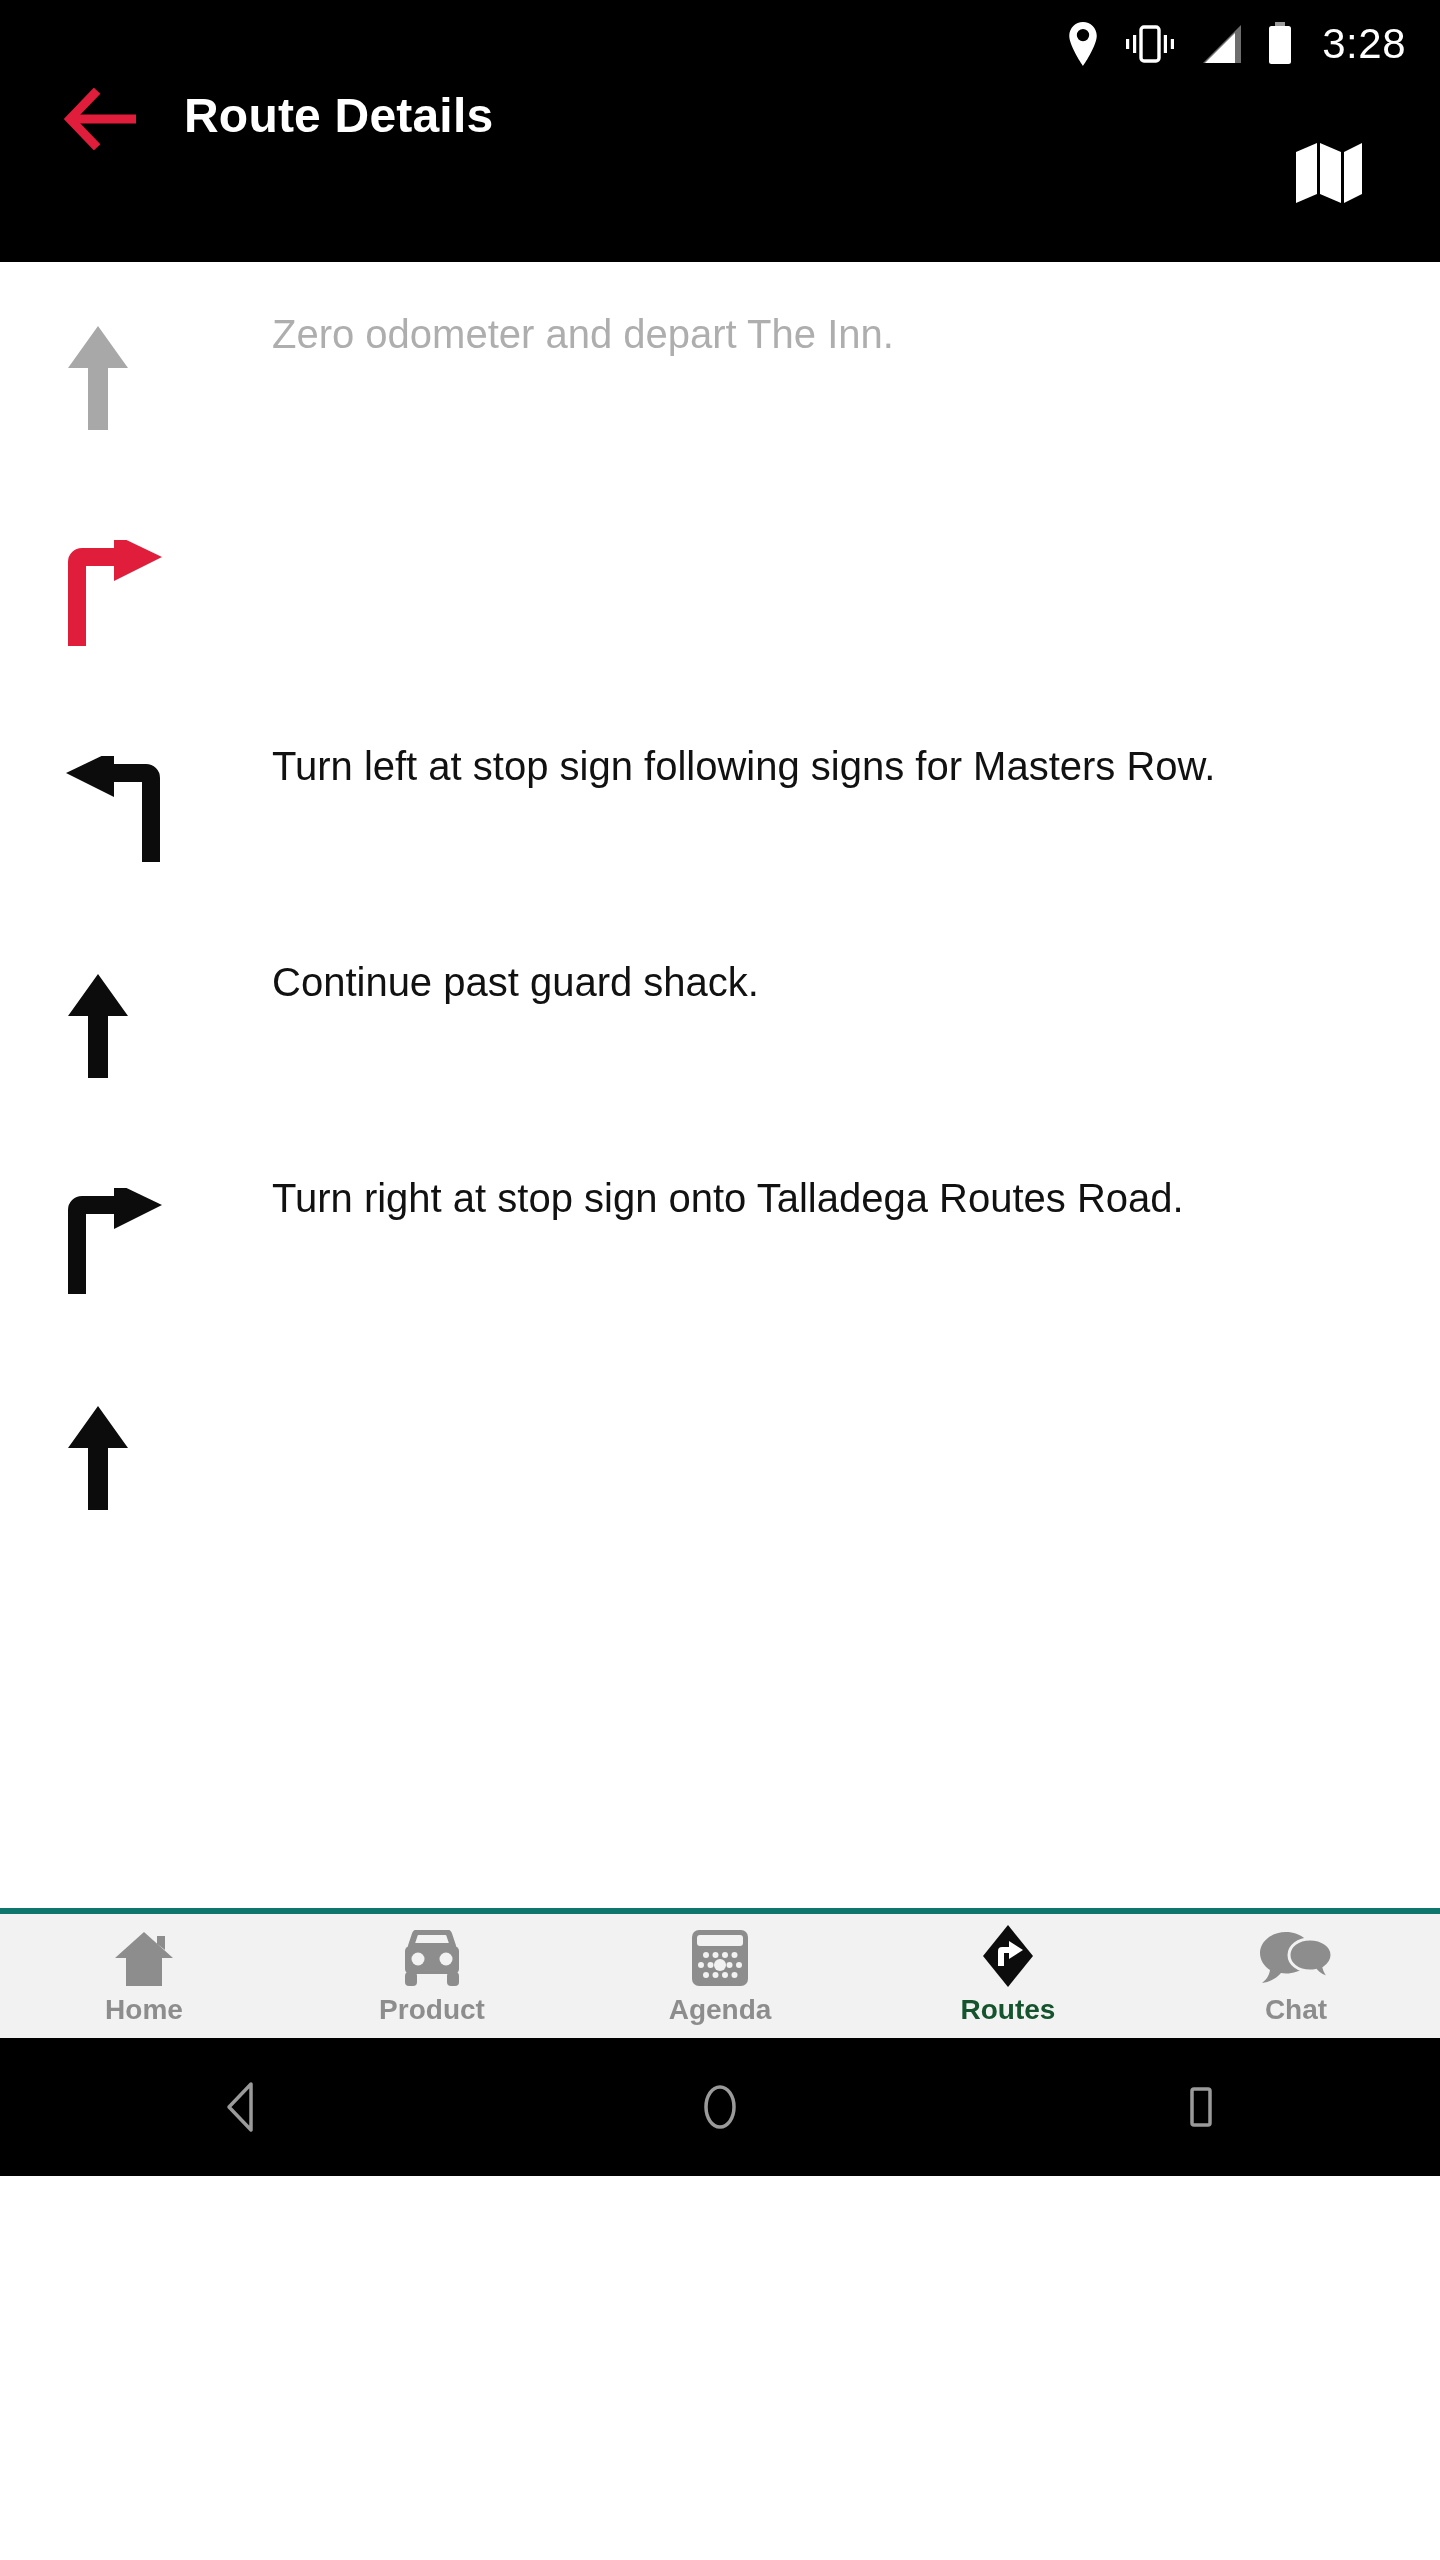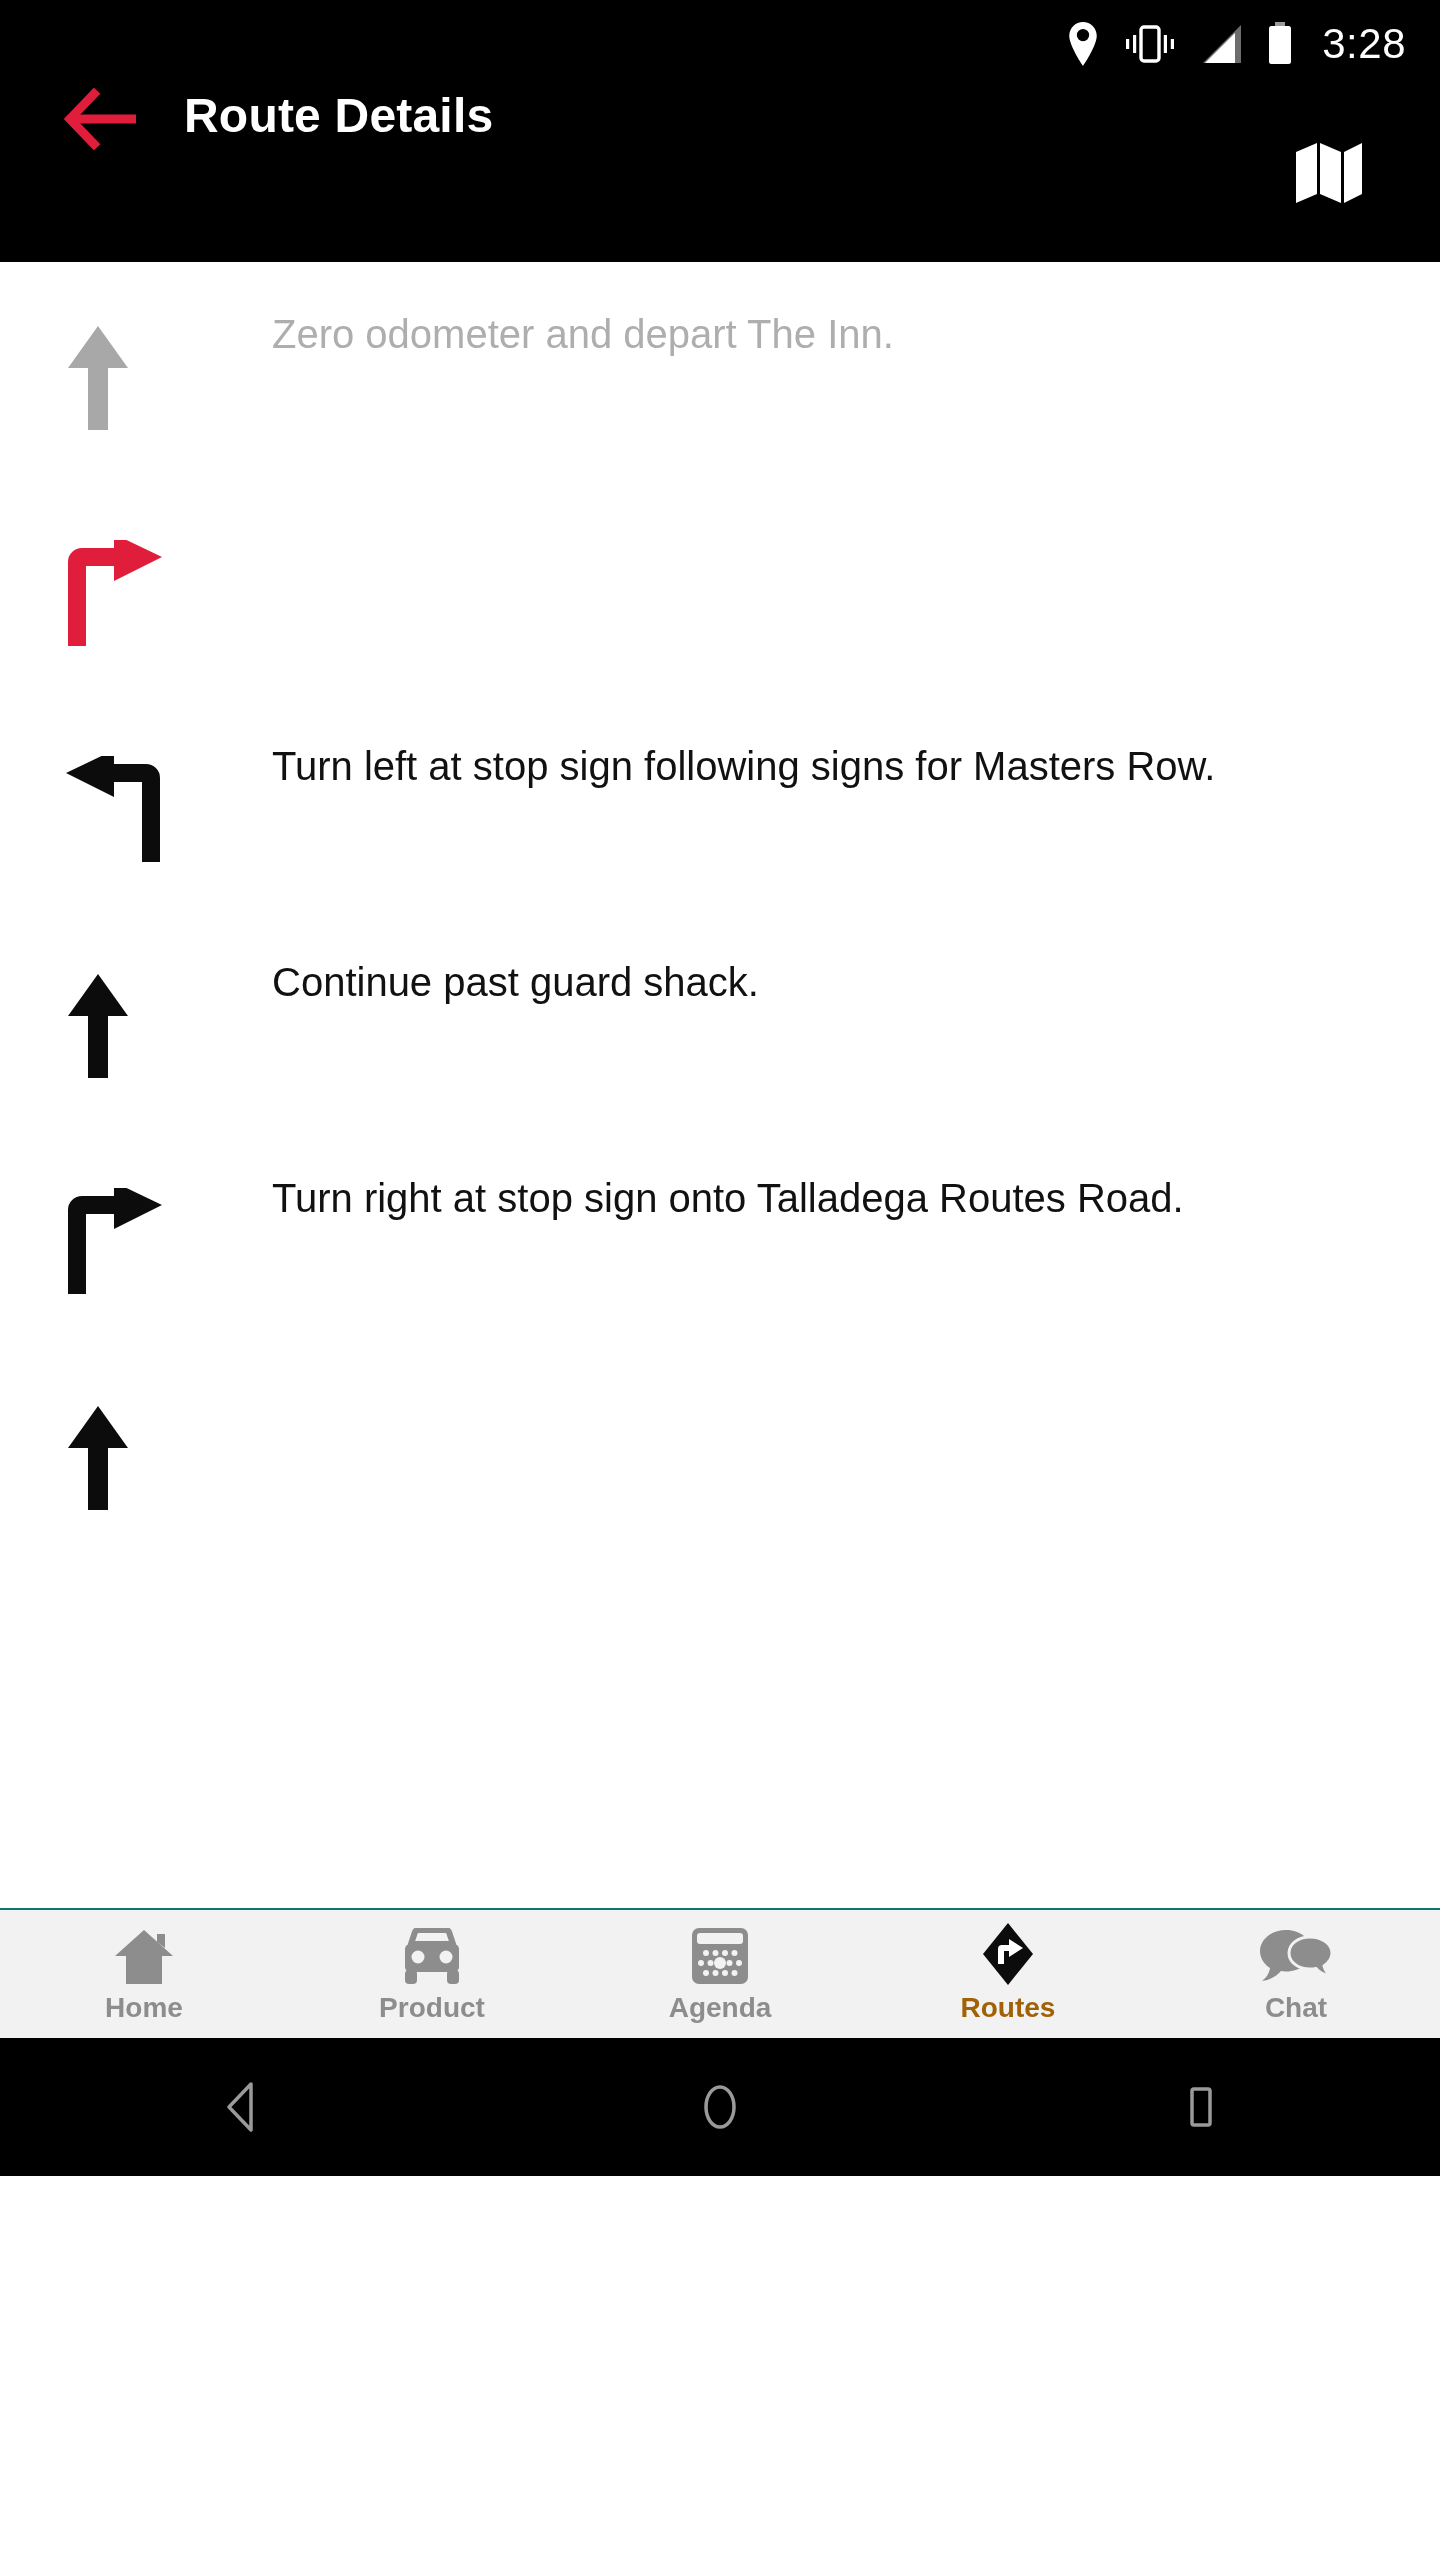--- a/index.html
+++ b/index.html
@@ -52,29 +52,29 @@
     font-size:40px; line-height:1.12; color:#111;
     padding-top:4px; letter-spacing:0px;
   }
   .step.past .step-text{ color:#aeaeae; }
   .step.active .step-text{ color:#e01e3c; }
 
   
   .bottomnav{
     position:absolute; left:0; bottom:138px; width:1440px; height:130px;
     background:#f2f2f3; display:flex; align-items:center;
-    border-top:2px solid #0f766e;
+    border-top:6px solid #0f766e;
   }
   .navitem{
     flex:1; display:flex; flex-direction:column; align-items:center; justify-content:center;
     gap:6px; height:130px;
   }
   .navicon{ height:62px; display:flex; align-items:flex-end; justify-content:center; }
   .navlabel{ font-size:28px; color:#8d8d8d; font-weight:bold; letter-spacing:0px; }
-  .navitem.active .navlabel{ color:#a16207; }
+  .navitem.active .navlabel{ color:#14532d; }
 
   
   .androidnav{
     position:absolute; left:0; bottom:0; width:1440px; height:138px;
     background:#000; display:flex; align-items:center; justify-content:space-around;
   }
   .anav-btn{ width:120px; height:120px; display:flex; align-items:center; justify-content:center; }
 </style>
 </head>
 <body>

